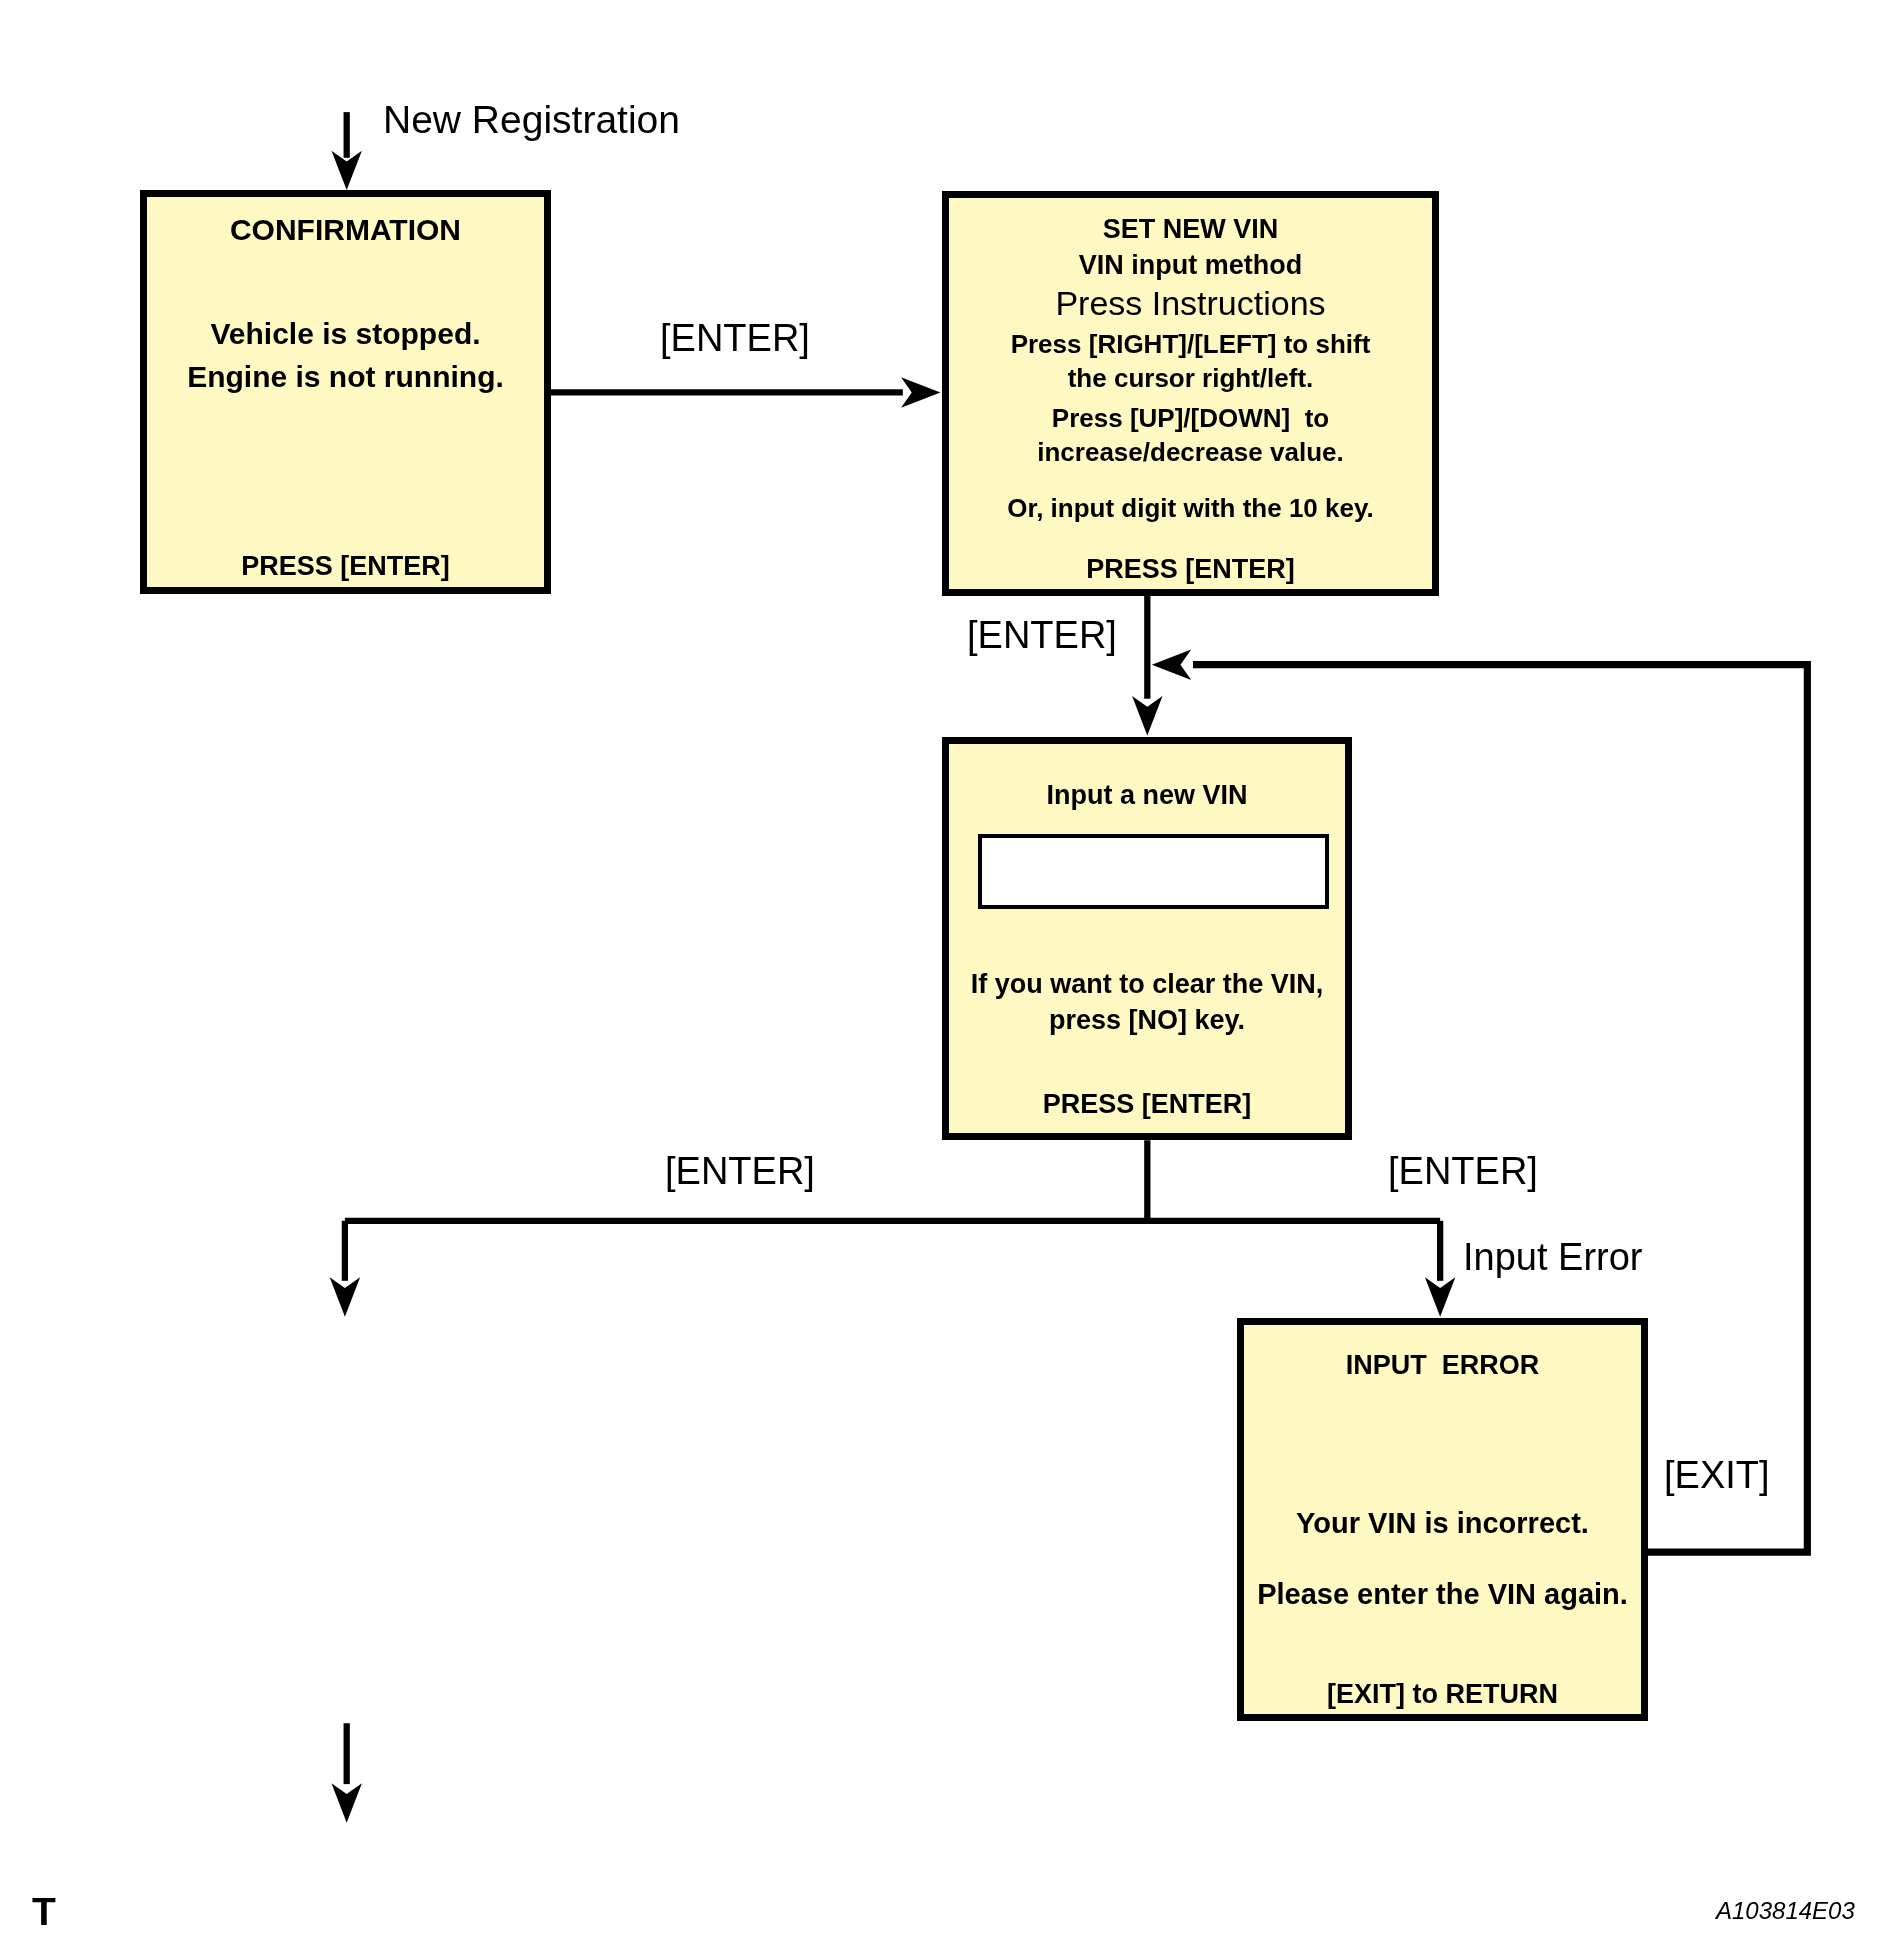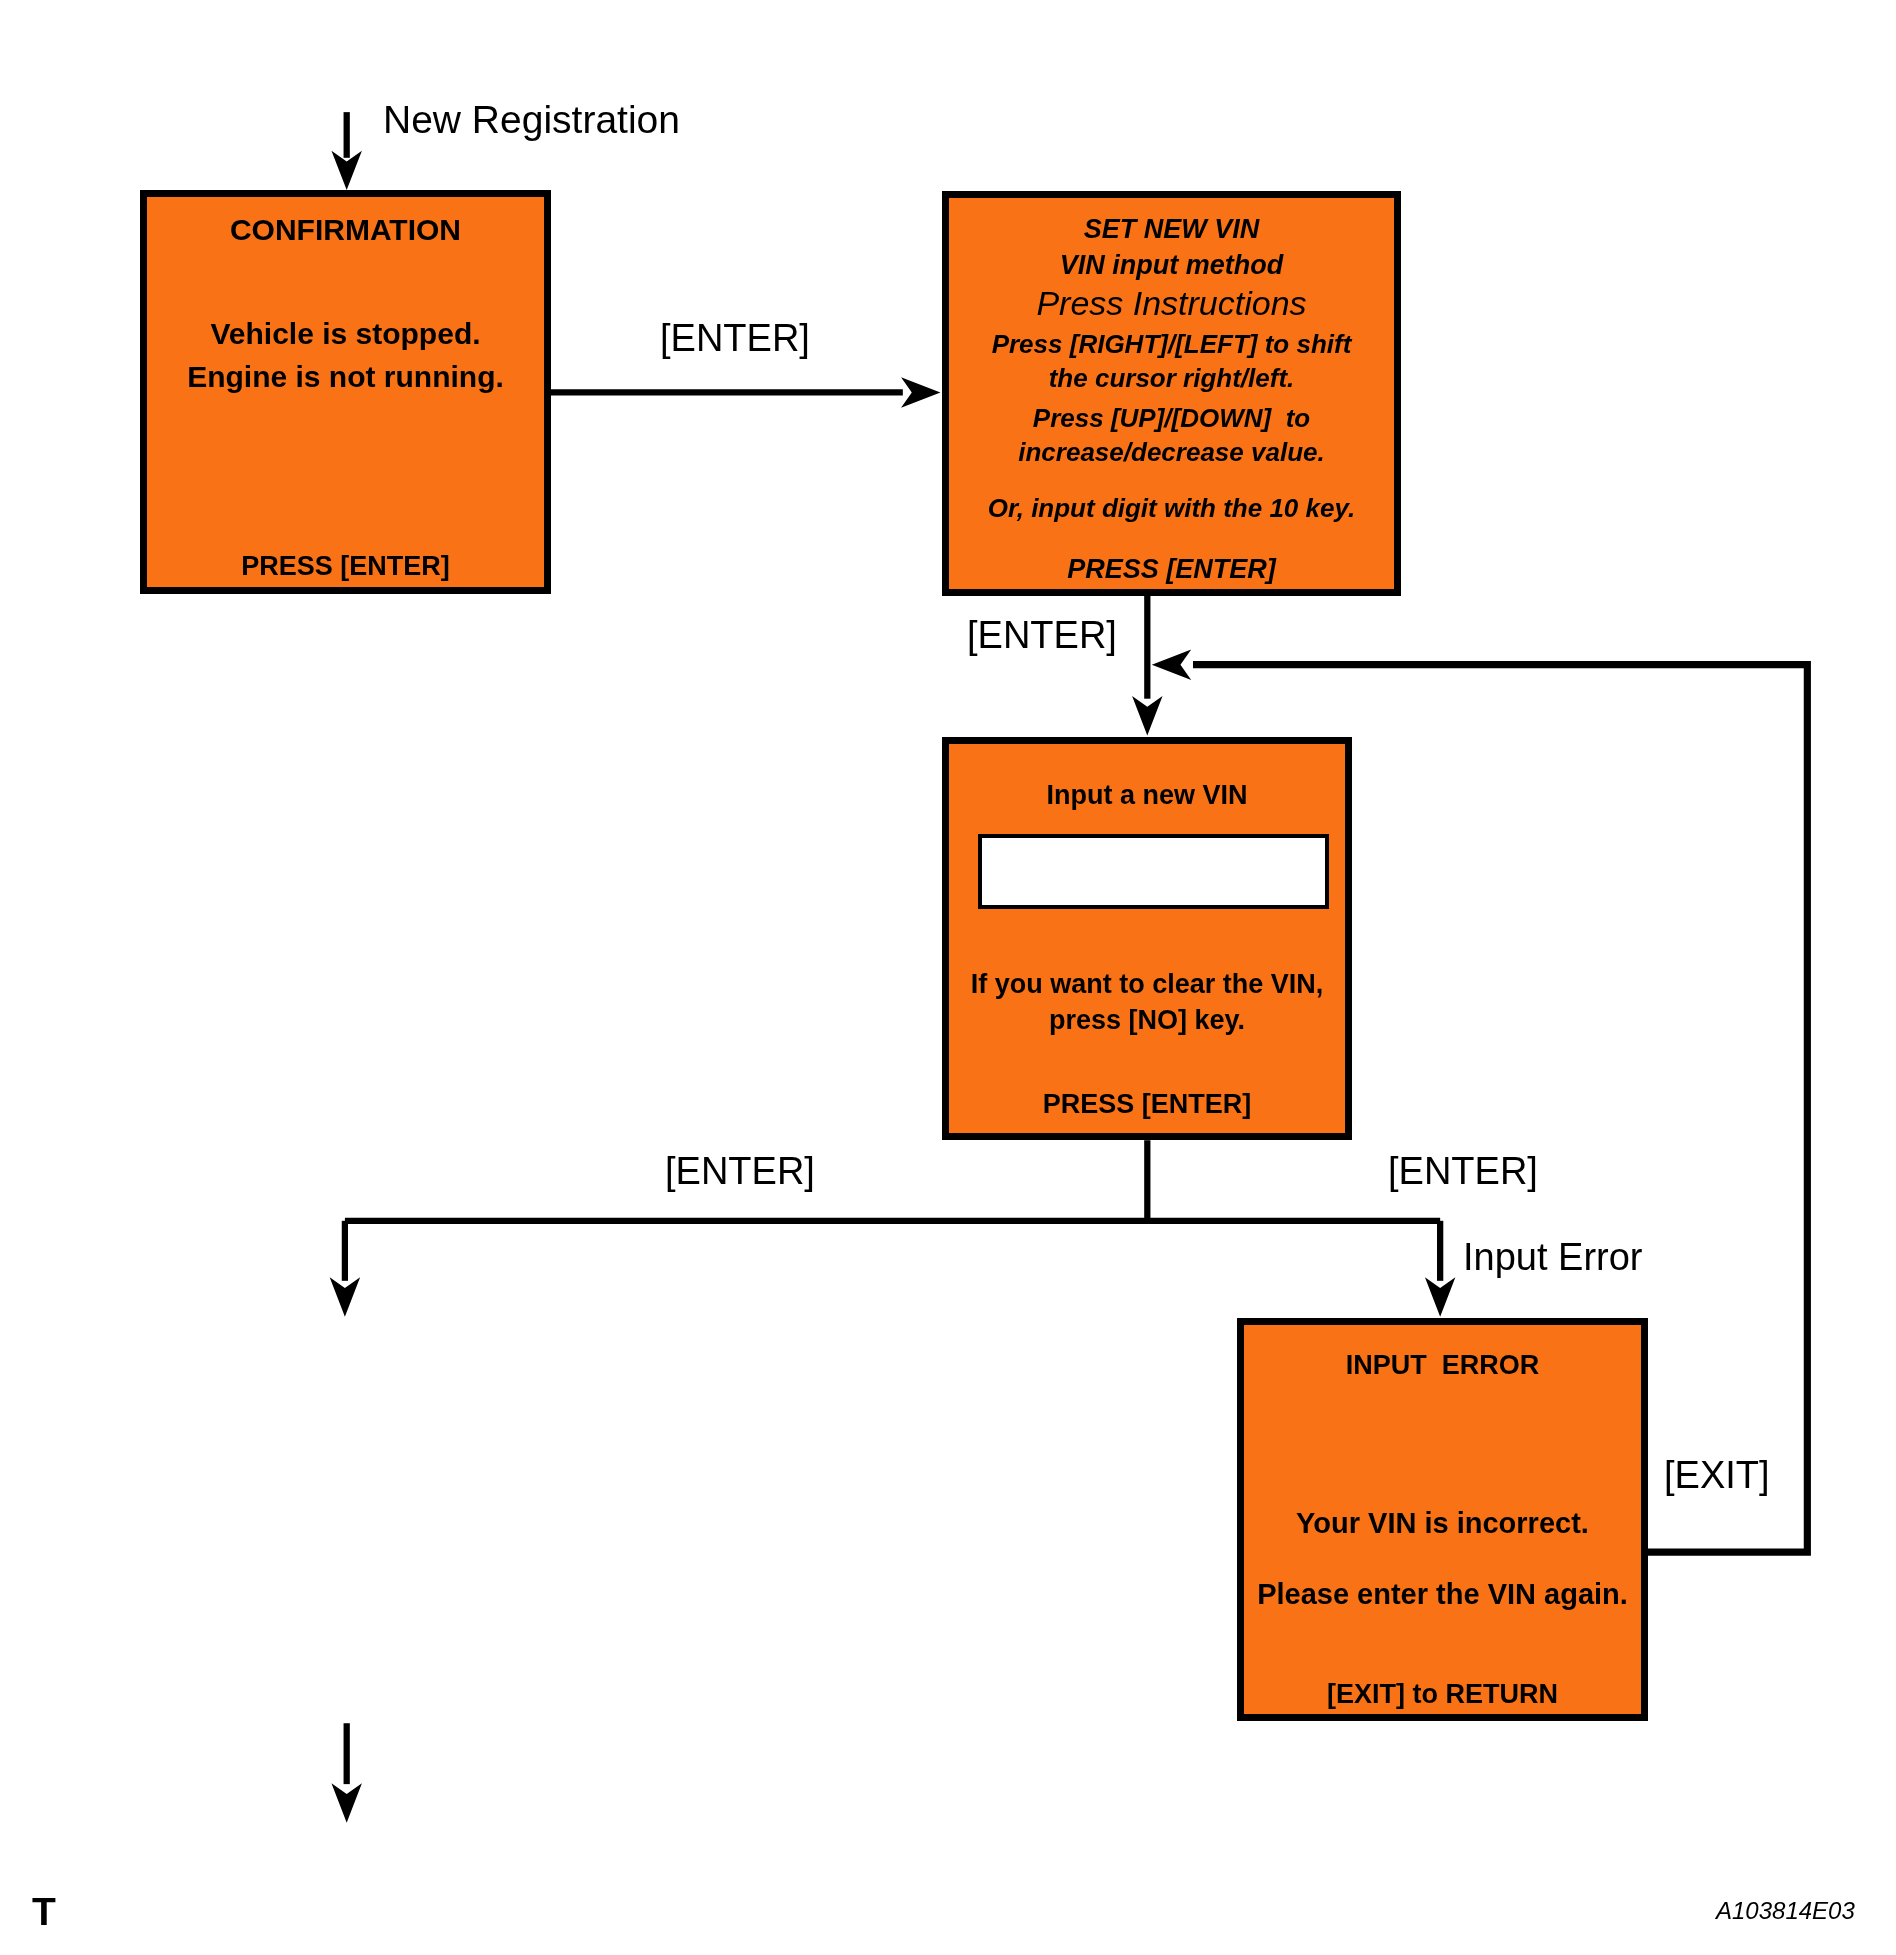--- a/index.html
+++ b/index.html
@@ -19,21 +19,21 @@
   }
   #wires {
     position: absolute;
     left: 0;
     top: 0;
     width: 1897px;
     height: 1955px;
   }
   .flowbox {
     position: absolute;
-    background: #f97316;
+    background: #fef9c3;
     border: 7.2px solid #000000;
     box-sizing: border-box;
   }
   .bline {
     position: absolute;
     left: 0;
     right: 0;
     text-align: center;
     font-weight: bold;
     white-space: pre;
@@ -112,21 +112,21 @@
   <div class="floatlabel fs44" style="left:32px; top:1856px; font-weight:bold;">T</div>
   <div class="floatlabel" style="left:1716px; top:1863px; font-size:24px;font-style:italic;">A103814E03</div>
 
   <div class="flowbox" style="left:140px; top:154px; width:411px; height:404px;">
     <div class="bline fs34" style="top:18px;">CONFIRMATION</div>
     <div class="bline fs34" style="top:122px;">Vehicle is stopped.</div>
     <div class="bline fs34" style="top:165px;">Engine is not running.</div>
     <div class="bline fs30" style="top:356px;">PRESS [ENTER]</div>
   </div>
 
-  <div class="flowbox" style="left:942px; top:155px; width:459px; height:405px;font-style:italic;">
+  <div class="flowbox" style="left:942px; top:155px; width:497px; height:405px;">
     <div class="bline fs30" style="top:18px;">SET NEW VIN</div>
     <div class="bline fs30" style="top:54px;">VIN input method</div>
     <div class="rline fs38" style="top:88px;">Press Instructions</div>
     <div class="bline fs29" style="top:133px;">Press [RIGHT]/[LEFT] to shift</div>
     <div class="bline fs29" style="top:167px;">the cursor right/left.</div>
     <div class="bline fs29" style="top:207px;">Press [UP]/[DOWN]  to</div>
     <div class="bline fs29" style="top:241px;">increase/decrease value.</div>
     <div class="bline fs29" style="top:297px;">Or, input digit with the 10 key.</div>
     <div class="bline fs30" style="top:358px;">PRESS [ENTER]</div>
   </div>

